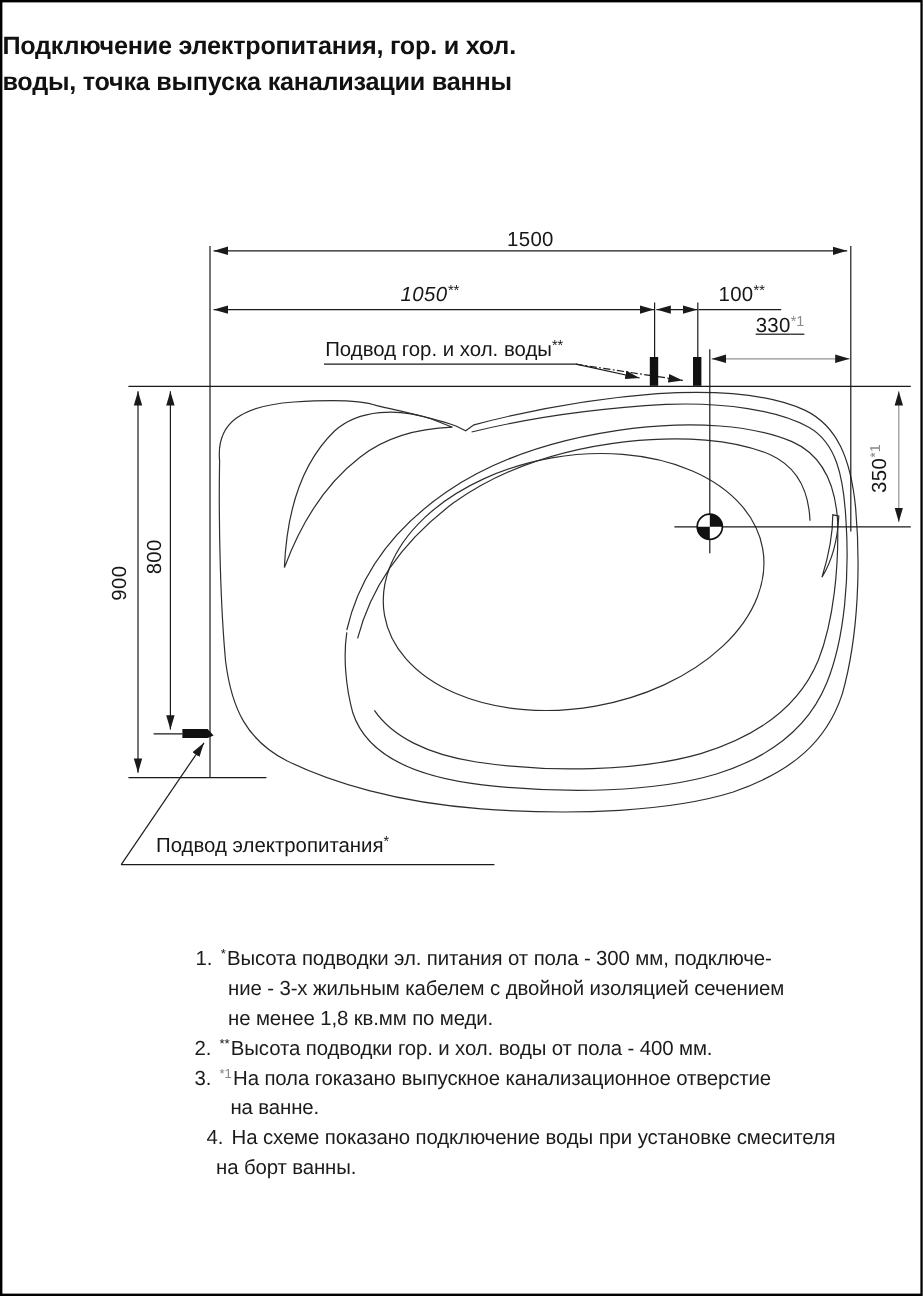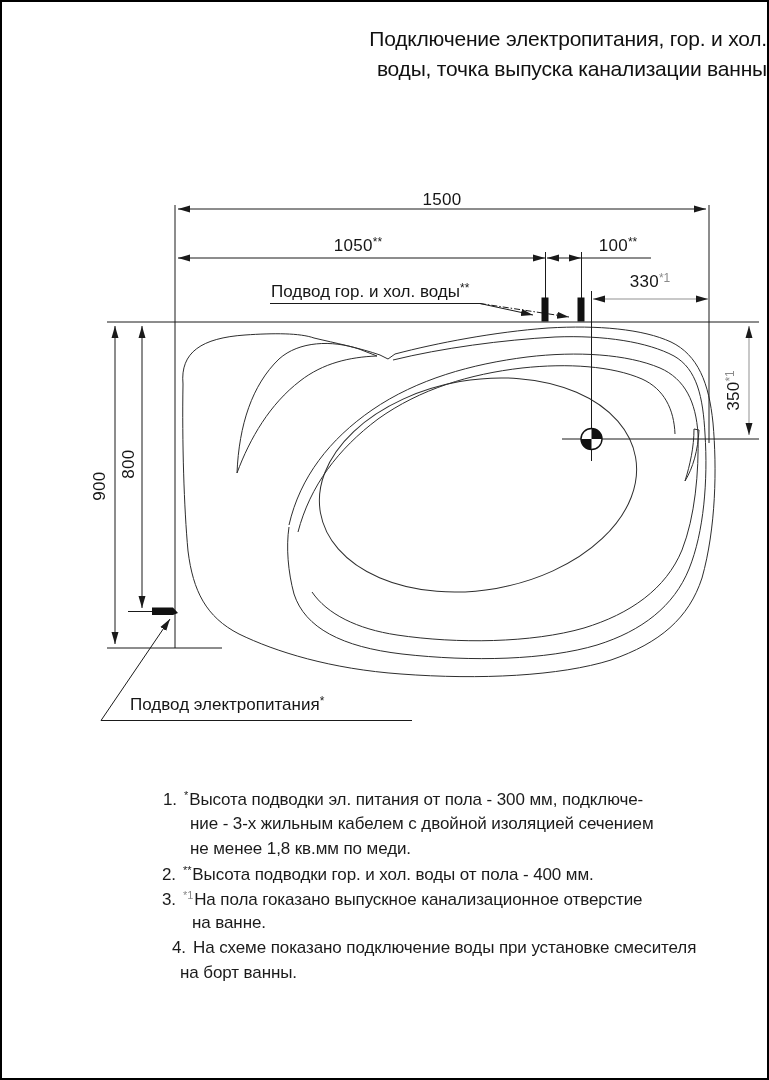--- a/index.html
+++ b/index.html
@@ -3,32 +3,32 @@
 <meta charset="utf-8">
 <style>
   html,body{margin:0;padding:0;background:#888;}
   #page{
     position:relative;width:769px;height:1080px;background:#ffffff;
     font-family:"Liberation Sans",sans-serif;color:#1a1a1a;overflow:hidden;
     box-sizing:border-box;border:2px solid #000;
   }
   #drawing{position:absolute;left:0;top:0;width:769px;height:1080px;}
   
-  #title{position:absolute;top:22px;left:0;right:0;text-align:right;
-         font-size:21px;font-weight:400;letter-spacing:-0.2px;line-height:30px;color:#111;}
+  #title{position:absolute;top:22px;left:0;right:0;text-align:left;
+         font-size:21px;font-weight:700;letter-spacing:-0.2px;line-height:30px;color:#111;}
   .title-line{white-space:pre;}
   
   .dimtxt{position:absolute;font-size:17px;color:#161616;letter-spacing:0.3px;text-align:center;white-space:nowrap;}
   .dimtxt sup{font-size:12px;vertical-align:5px;letter-spacing:0;}
   .tiny-sup{font-size:9px;vertical-align:6px;color:#8a8a8a;letter-spacing:0;}
   .rot{transform:rotate(-90deg);transform-origin:center center;width:50px;}
   #dim1500{left:390px;top:188px;width:100px;}
-  #dim1050{left:306px;top:233px;width:100px;}
+  #dim1050{left:306px;top:233px;width:100px;font-style:italic;}
   #dim100{left:566px;top:233px;width:100px;}
-  #dim330{left:598px;top:269px;width:100px;}
+  #dim330{left:598px;top:259px;width:100px;text-decoration:underline;}
   #dim350{left:706px;top:378px;}
   #dim900{left:73px;top:474px;}
   #dim800{left:102px;top:452px;}
   
   .lbl{position:absolute;font-size:17px;color:#161616;white-space:nowrap;}
   .lbl sup{font-size:12px;vertical-align:5px;}
   #lbl-water{left:269px;top:279px;}
   #lbl-power{left:128px;top:692px;}
   
   .nline{position:absolute;font-size:17px;color:#1b1b1b;white-space:nowrap;letter-spacing:-0.1px;}

